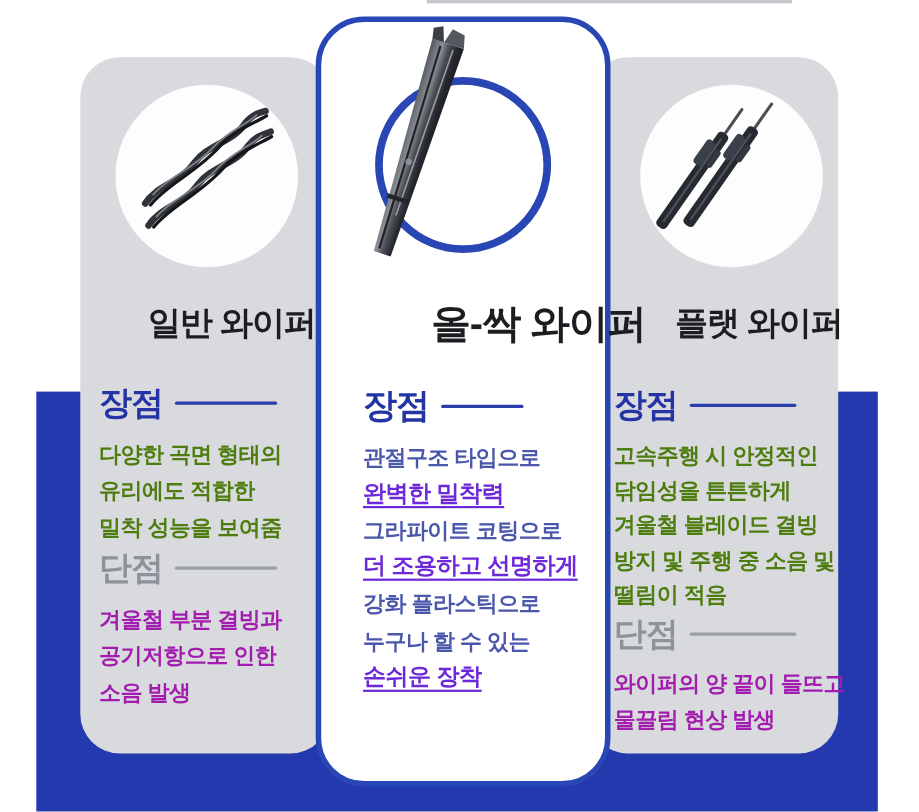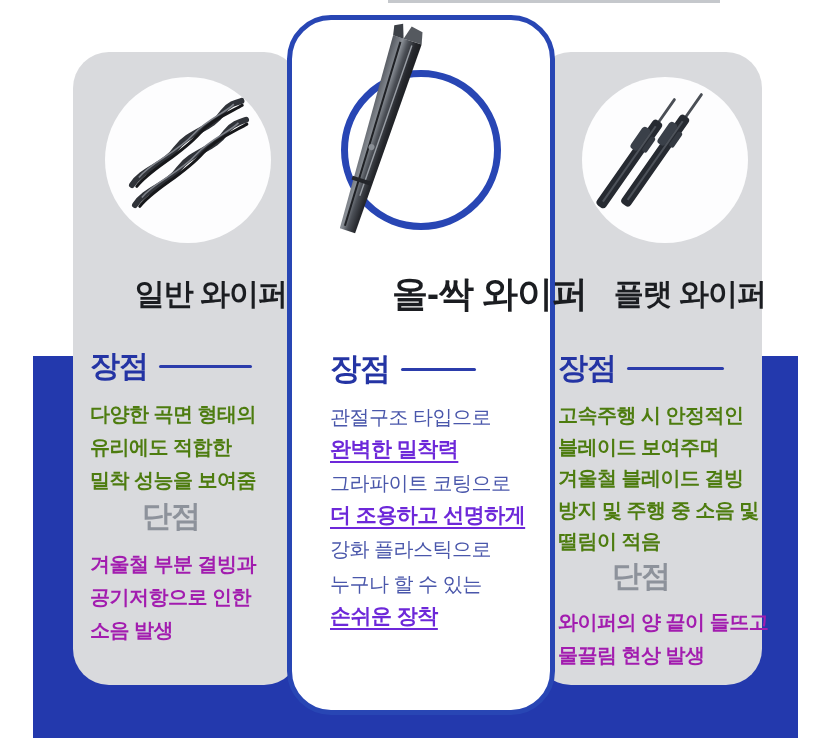--- a/index.html
+++ b/index.html
@@ -27,31 +27,31 @@
   .blade-svg{position:absolute;overflow:visible;}
   .center-blade{left:287px;top:15px;}
   .col-title{position:absolute;text-align:right;color:#1b1d21;font-weight:700;letter-spacing:-1px;}
   .col-title.t-left{left:73px;top:274px;width:214px;font-size:30px;}
   .col-title.t-center{left:287px;top:270px;width:300px;font-size:36px;}
   .col-title.t-right{left:552px;top:274px;width:214px;font-size:30px;}
   .hrow{position:absolute;display:flex;align-items:center;gap:11px;font-weight:700;letter-spacing:-1px;}
   .hrow .hline{flex:1;height:3px;border-radius:2px;}
   .hrow.blue{color:#2434a4;}
   .hrow.blue .hline{background:#2b3cab;}
-  .hrow.gray{color:#8d929b;flex-direction:column;}
+  .hrow.gray{color:#8d929b;}
   .hrow.gray .hline{background:#9aa0a8;}
   .side-h{font-size:30px;width:162px;}
   .center-h{font-size:31px;width:146px;}
   .lines{position:absolute;font-size:20px;letter-spacing:-0.5px;}
   .lines div{line-height:33px;}
   .blue-body{color:#4d7c0f;font-weight:600;}
   .gray-body{color:#a21caf;font-weight:700;}
   .pairs{position:absolute;}
   .pair{margin-bottom:4px;}
-  .pair .intro{color:#4a57ab;font-size:20px;line-height:31px;font-weight:400;letter-spacing:-0.5px;}
+  .pair .intro{color:#4a57ab;font-size:20px;line-height:31px;font-weight:700;letter-spacing:-0.5px;}
   .pair .hl{
     color:#6d28d9;font-size:21px;line-height:31px;font-weight:800;letter-spacing:-0.5px;
     text-decoration:underline;text-underline-offset:5px;text-decoration-thickness:2px;
   }
 </style>
 </head>
 <body>
 
 <div class="stage">
 
@@ -162,21 +162,21 @@
       <div class="hl">손쉬운 장착</div>
     </div>
   </div>
 
   <div class="hrow blue side-h" style="left:558px;top:348px;width:166px;">
     <span>장점</span>
     <span class="hline"></span>
   </div>
   <div class="lines blue-body" style="left:558px;top:400px;">
     <div style="line-height:31.5px">고속주행 시 안정적인</div>
-    <div style="line-height:31.5px">블레이드 보여주며</div>
+    <div style="line-height:31.5px">닦임성을 튼튼하게</div>
     <div style="line-height:31.5px">겨울철 블레이드 결빙</div>
     <div style="line-height:31.5px">방지 및 주행 중 소음 및</div>
     <div style="line-height:31.5px">떨림이 적음</div>
   </div>
   <div class="hrow gray side-h" style="left:558px;top:556px;width:166px;">
     <span>단점</span>
     <span class="hline"></span>
   </div>
   <div class="lines gray-body" style="left:558px;top:606px;">
     <div>와이퍼의 양 끝이 들뜨고</div>

